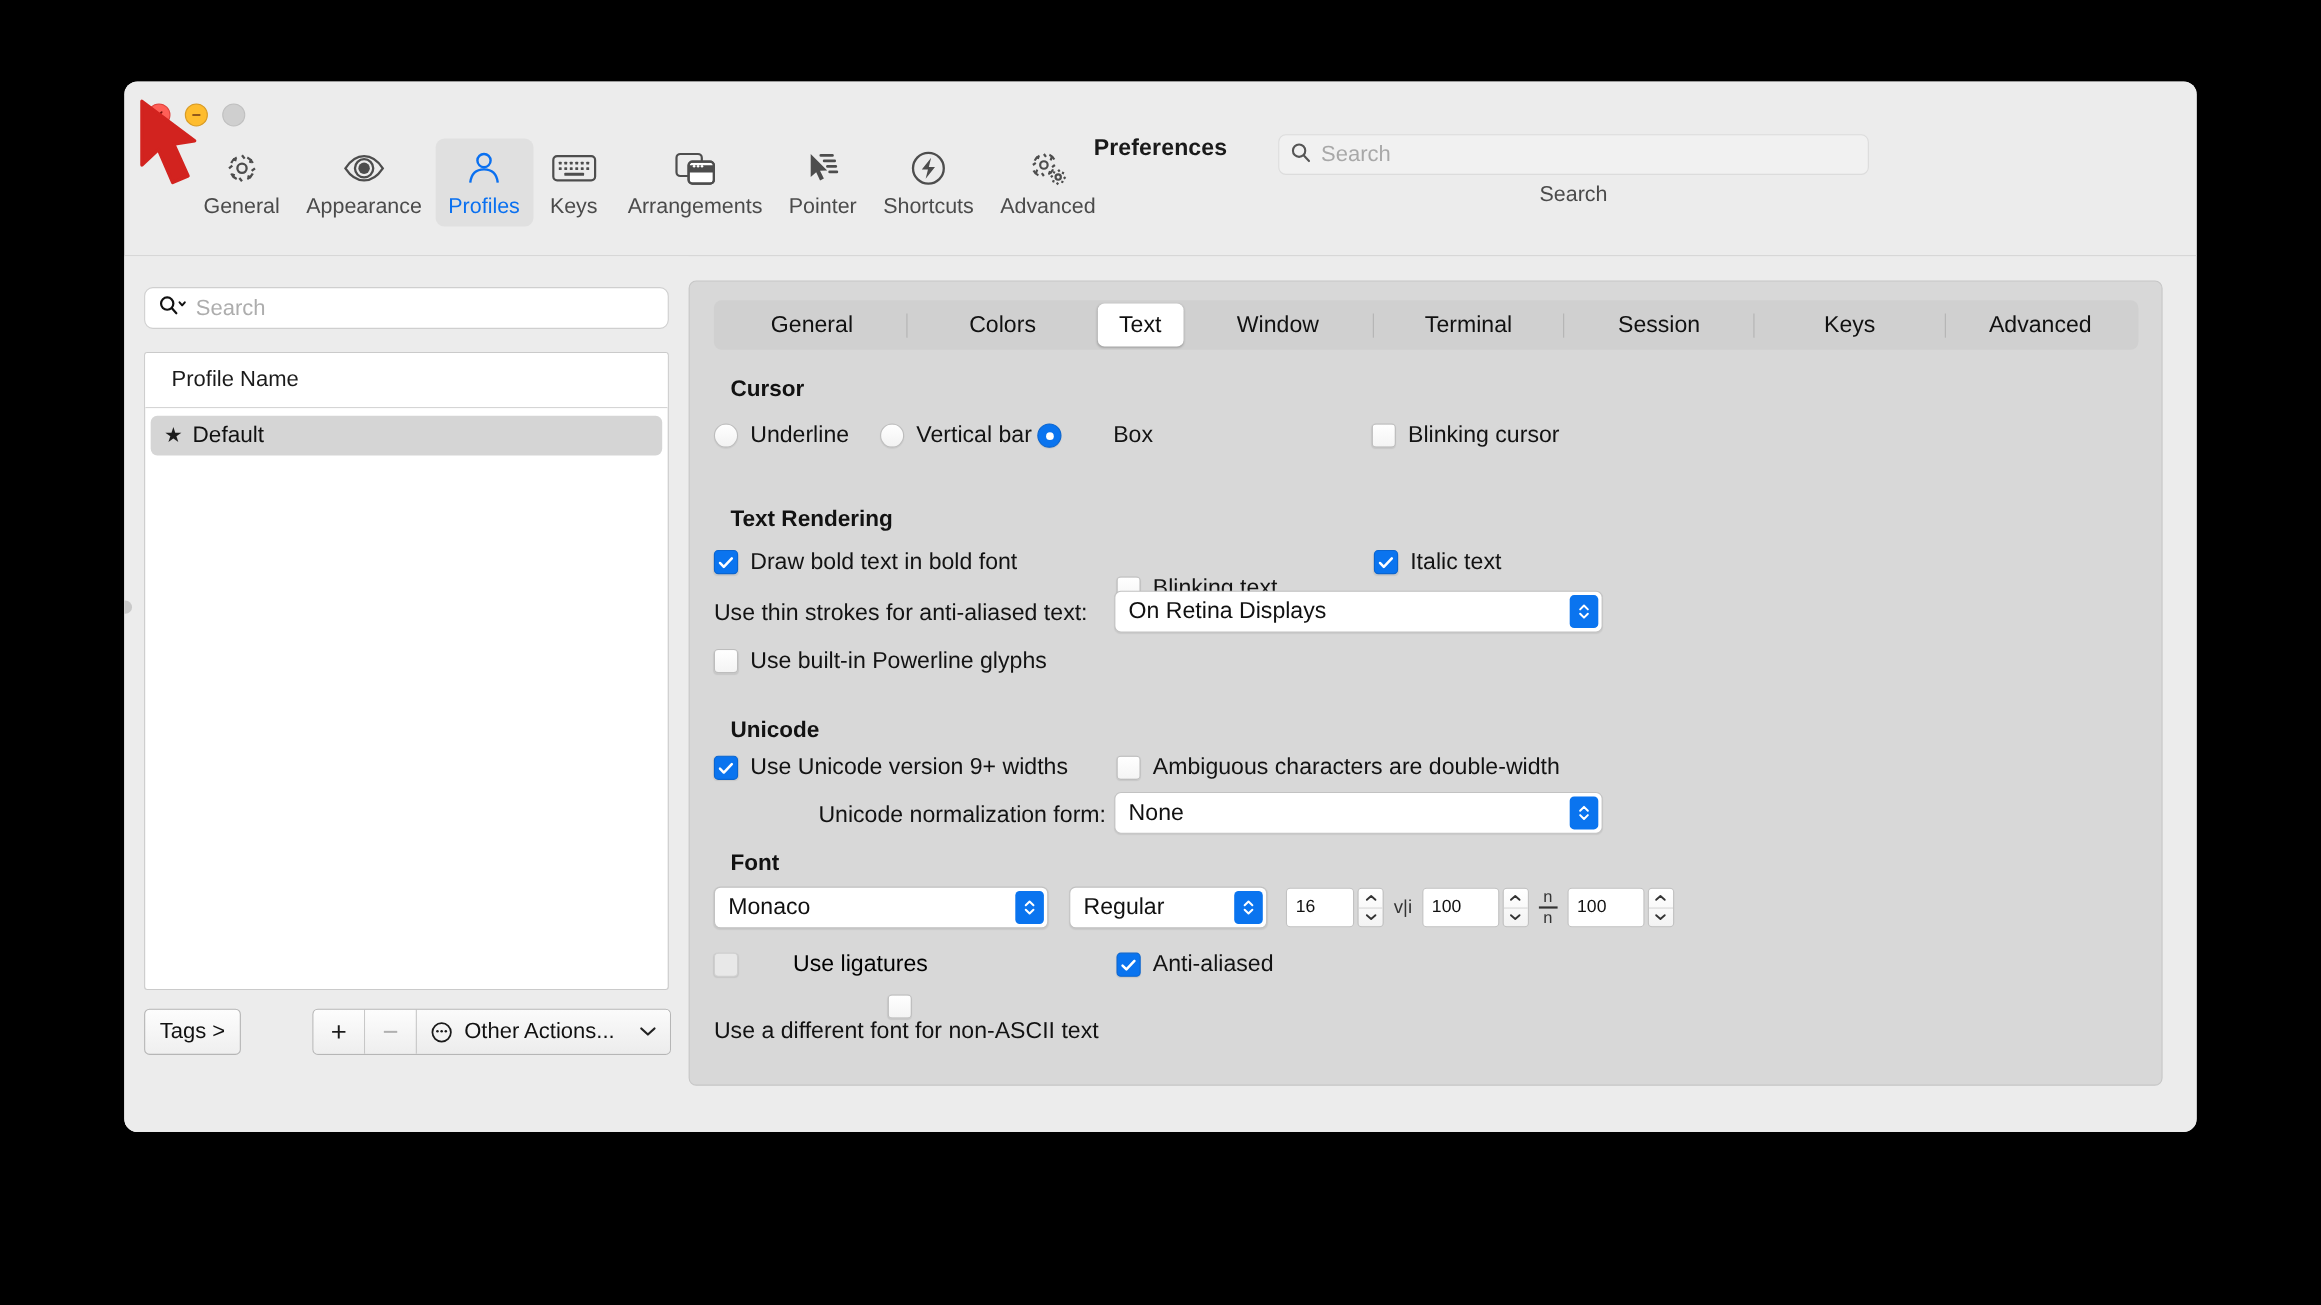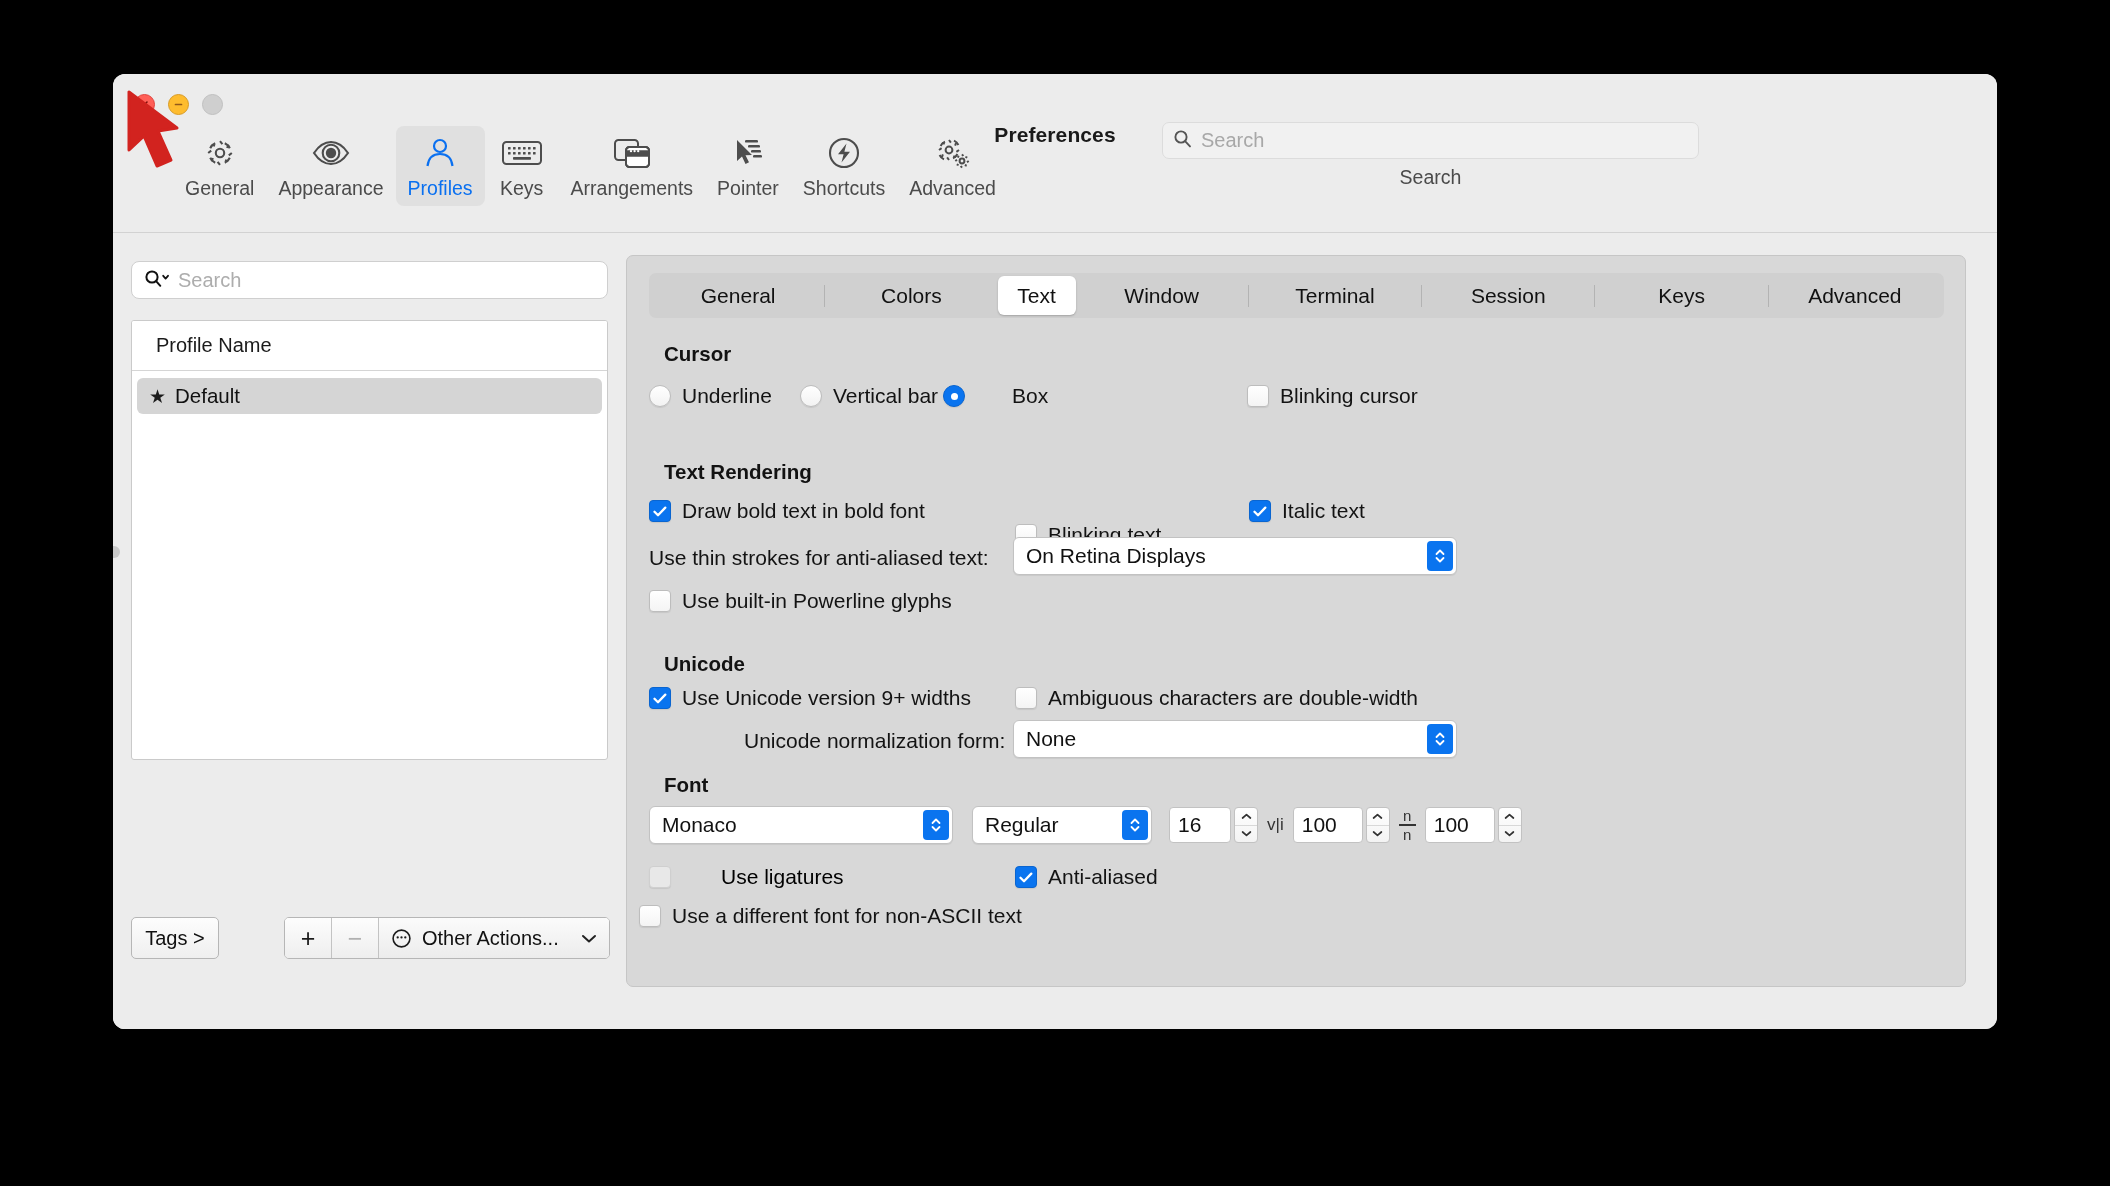--- a/index.html
+++ b/index.html
@@ -112,21 +112,21 @@
     border: 1px solid #cfcfcf;
     border-radius: 8px;
     display: flex; align-items: center;
     padding: 0 12px;
   }
   #side-search .ph {
     margin-left: 8px; font-size: 20px; color: #adadad;
   }
   #profile-list {
     position: absolute; left: 18px; top: 87px;
-    width: 477px; height: 440px;
+    width: 477px; height: 580px;
     background: #ffffff;
     border: 1px solid #cacaca;
     border-radius: 3px;
     overflow: hidden;
   }
   #list-header {
     height: 50px;
     border-bottom: 1px solid #d5d5d5;
     display: flex; align-items: center;
     padding-left: 24px;
@@ -289,21 +289,21 @@
   }
 
   
   .numfield {
     background: #ffffff;
     border: 1px solid #c2c2c2;
     border-radius: 4px;
     height: 36px;
     display: flex; align-items: center;
     padding: 0 8px;
-    font-size: 21px; color: #111;
+    font-size: 16px; color: #111;
   }
   .stepper {
     width: 24px; height: 36px;
     margin-left: 3px;
     display: flex; flex-direction: column;
     border: 1px solid #c2c2c2;
     border-radius: 4px;
     background: linear-gradient(#ffffff,#f3f3f3);
     overflow: hidden;
   }
@@ -725,21 +725,21 @@
         <span class="ctrl-label disabled">Use ligatures</span>
       </div>
       <div class="srow" style="left:388px; top:609px;">
         <span class="cbx on">
           <svg width="14" height="11" viewBox="0 0 14 11" fill="none" stroke="#ffffff" stroke-width="2.3" stroke-linecap="round" stroke-linejoin="round">
               <path d="M1.5 5.8 L5 9.3 L12.3 1.6"></path>
             </svg>
         </span>
         <span class="ctrl-label">Anti-aliased</span>
       </div>
-      <div class="srow" style="left:12px; top:648px;">
+      <div class="srow" style="left:22px; top:648px;flex-direction:column;">
         <span class="cbx"></span>
         <span class="ctrl-label">Use a different font for non-ASCII text</span>
       </div>
 
     </div>
   </div>
 </div>
 
 <div id="cursor">
   <svg width="60" height="100" viewBox="0 0 60 100">

